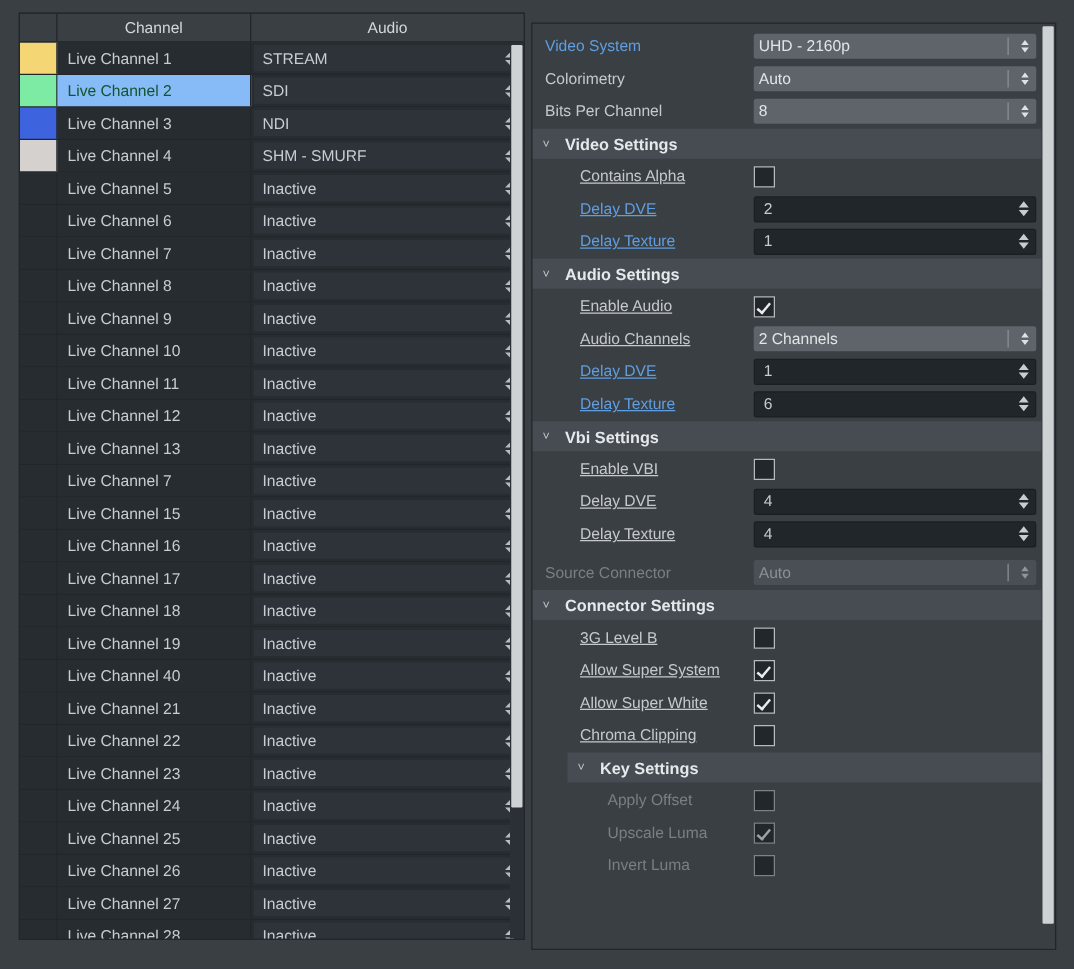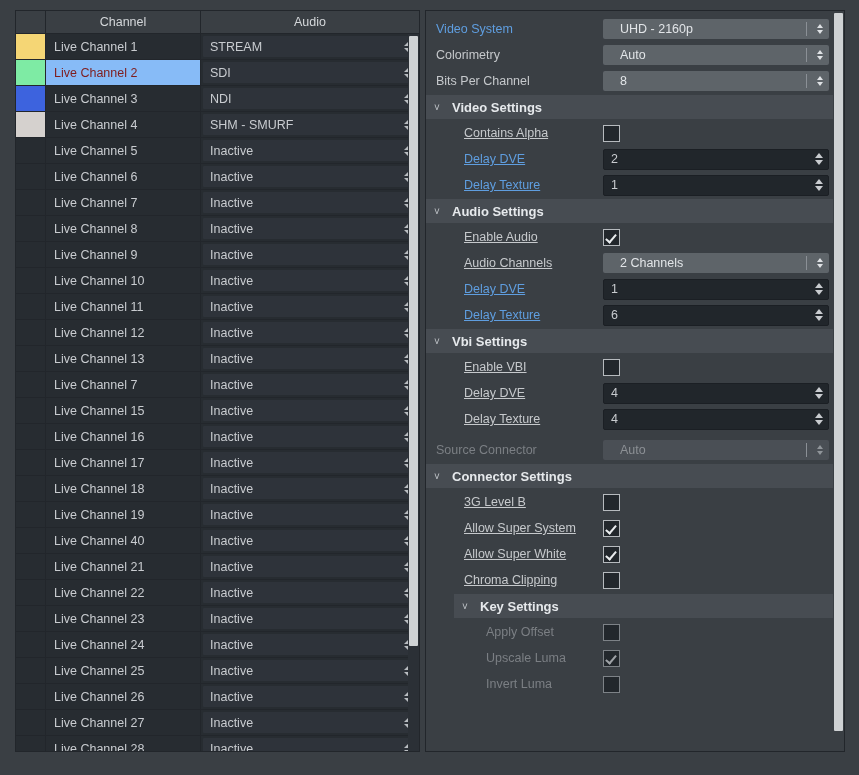--- a/index.html
+++ b/index.html
@@ -69,21 +69,21 @@
     border-right: 1px solid #22262b;
     display: flex;
     align-items: center;
     padding-left: 8px;
     font-size: 12.5px;
     color: #c9ccd0;
     background: #272c31;
   }
   .row.selected .cell-name {
     background: #87bbf7;
-    color: #7f1d1d;
+    color: #14532d;
   }
   .cell-type {
     flex: 1;
     display: flex;
     align-items: center;
     padding-left: 7px;
     padding-right: 4px;
     font-size: 12.5px;
     color: #c9ccd0;
     background: #2e333a;
@@ -123,21 +123,21 @@
     top: 2px; left: 1px;
     width: 9px;
     height: 610px;
     background: #cfd2d4;
     border-radius: 1px;
   }
 
   
   .right-panel {
     position: absolute;
-    left: 425px; top: 10px;
+    left: 425px; top: 18px;
     width: 420px; height: 742px;
     background: #3a3f44;
     border: 1px solid #22262b;
     overflow: hidden;
   }
   .right-inner {
     position: absolute;
     left: 0; top: 0;
     width: 409px;
   }
@@ -162,21 +162,21 @@
 
   
   .combo {
     position: relative;
     width: 100%;
     height: 20px;
     background: #5e6469;
     border-radius: 2px;
     display: flex;
     align-items: center;
-    padding-left: 17px;
+    padding-left: 4px;
     font-size: 12.5px;
     color: #e2e5e8;
   }
   .combo.disabled { background: #4a4f55; color: #8c9095; }
   .combo .divider {
     position: absolute;
     right: 22px; top: 3px;
     width: 1px; height: 14px;
     background: #8b9096;
   }

